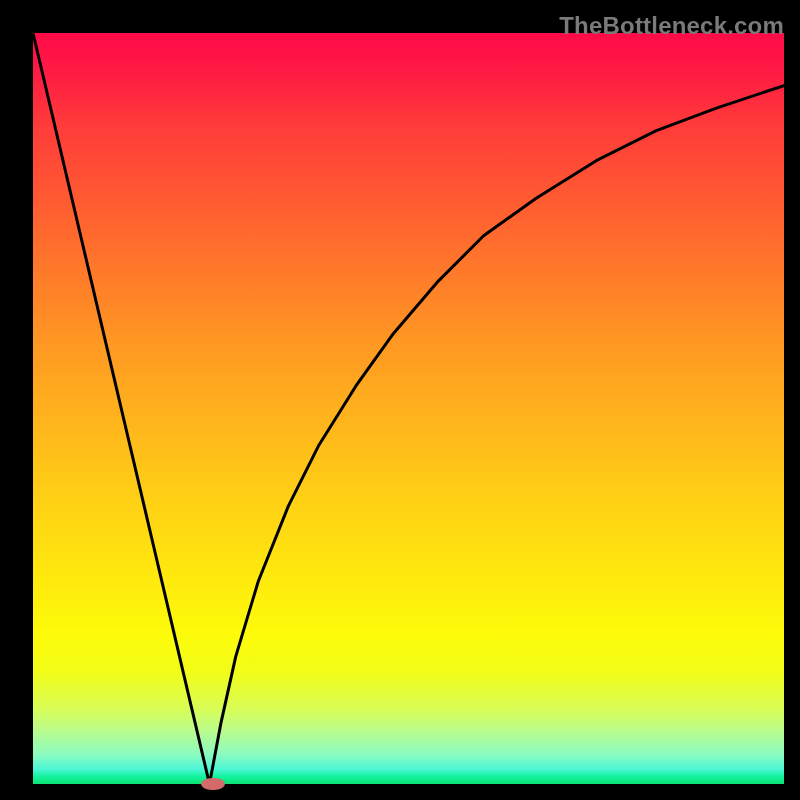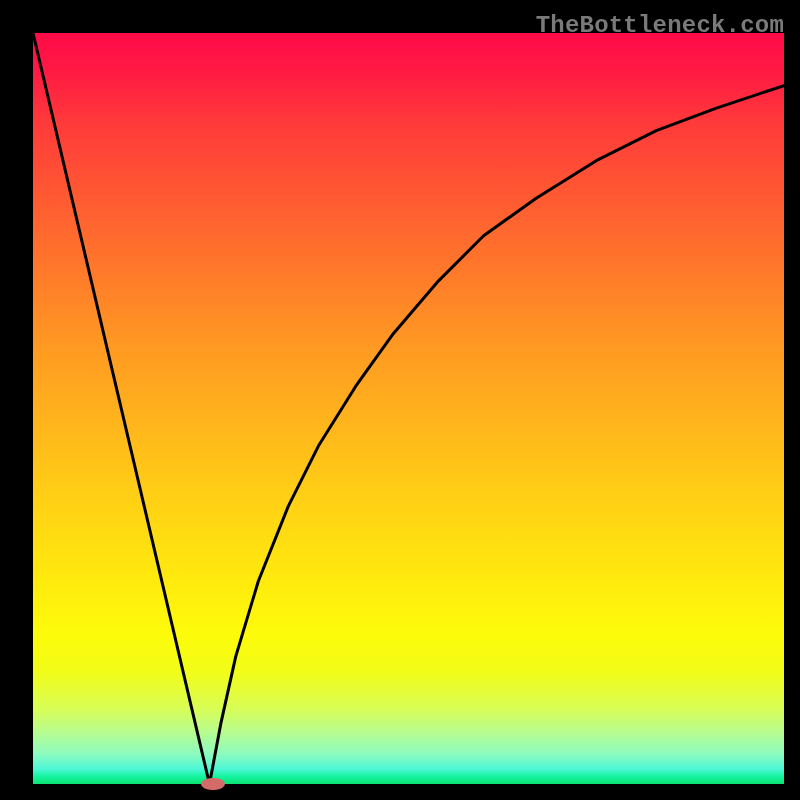--- a/index.html
+++ b/index.html
@@ -39,21 +39,21 @@
       #8dfbbf 96%,
       #4ef7d6 98%,
       #14f3a0 99%,
       #0ce372 100%
     );
   }
   .watermark {
     position: absolute;
     top: 12px;
     right: 16px;
-    font-family: Liberation Mono, monospace;
+    font-family: Liberation Sans, sans-serif;
     font-size: 24px;
     font-weight: 600;
     color: #7a7a7a;
     letter-spacing: 0.2px;
     user-select: none;
   }
   svg.curve {
     position: absolute;
     left: 0;
     top: 0;

